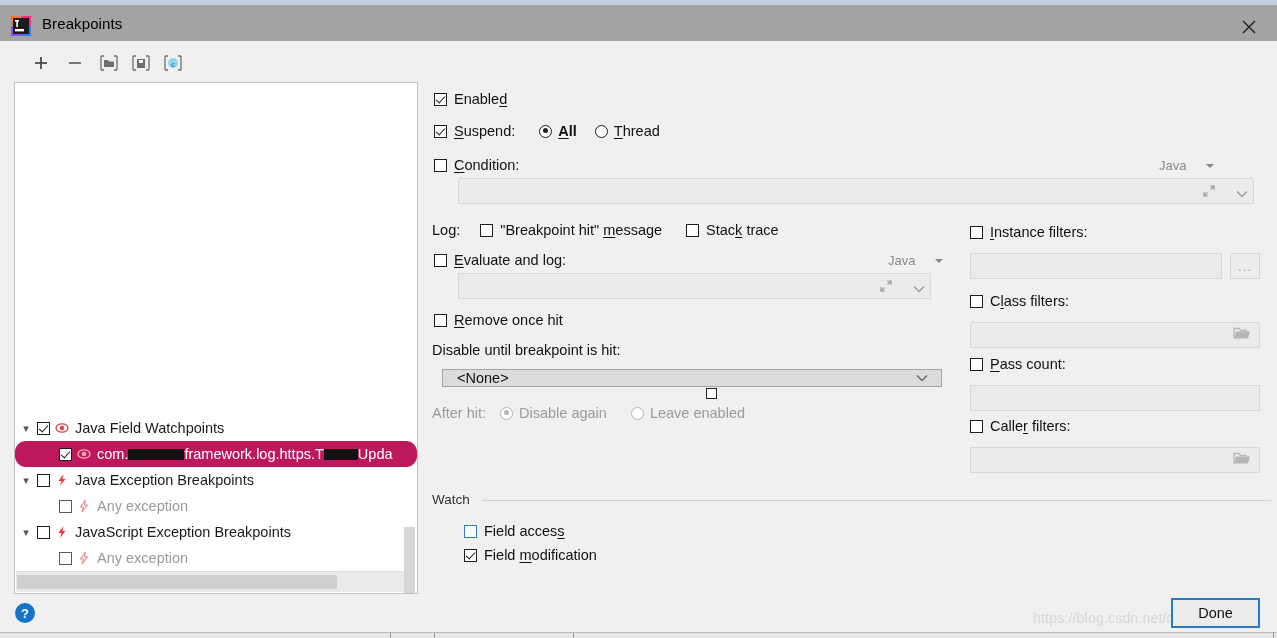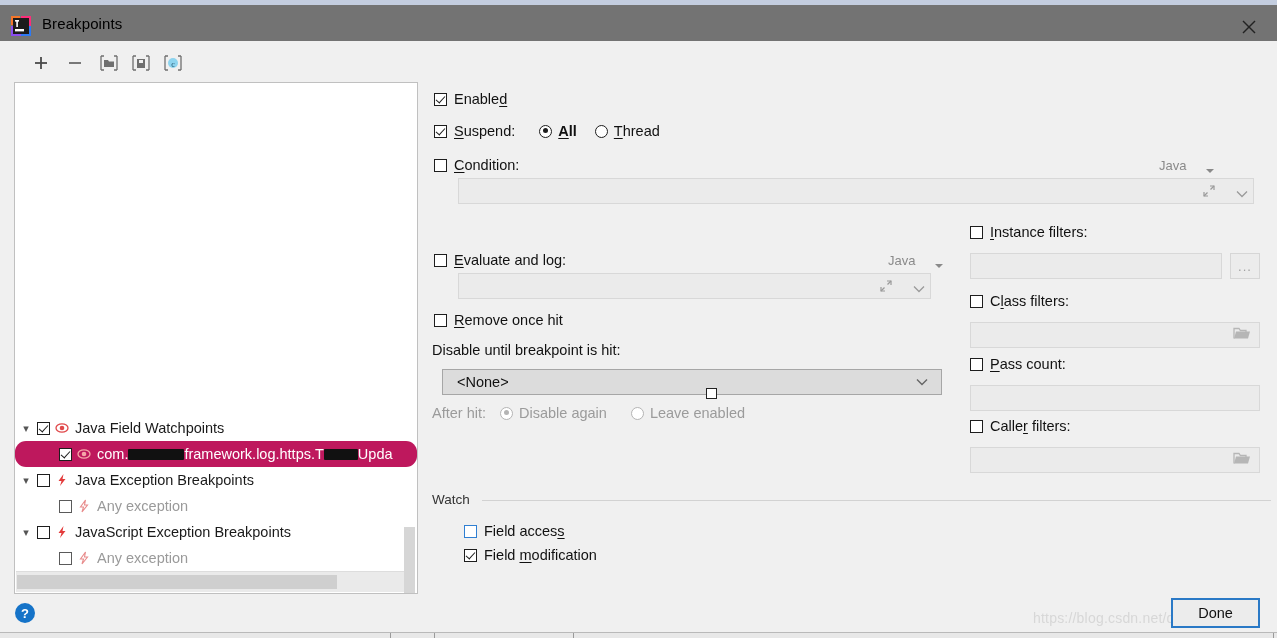--- a/index.html
+++ b/index.html
@@ -15,21 +15,21 @@
     background: #f0f0f0;
     font-size: 14px;
     color: #1a1a1a;
   }
   .topstrip {
     position: absolute; left: 0; top: 0; width: 1277px; height: 5px;
     background: #c3cddf;
   }
   .titlebar {
     position: absolute; left: 0; top: 5px; width: 1277px; height: 36px;
-    background: #737373;
+    background: #a3a3a3;
   }
   .jb-icon {
     position: absolute; left: 10px; top: 10px; width: 22px; height: 22px;
   }
   .title-text {
     position: absolute; left: 42px; top: 10px;
     font-size: 15px; color: #000;
     letter-spacing: .1px;
   }
   .close-x {
@@ -132,21 +132,21 @@
   }
   .radio.disabled { border-color: #b4b4b4; }
   .radio.disabled.sel::after { background: #b4b4b4; }
 
   .field {
     position: absolute; box-sizing: border-box;
     background: #ebebeb; border: 1px solid #d8d8d8;
   }
   .langsel {
     position: absolute; font-size: 13px; color: #8a8a8a;
-    display: flex; align-items: flex-end; gap: 20px;
+    display: flex; align-items: center; gap: 20px;
   }
   .caretdown { width: 0; height: 0; border-left: 4px solid transparent;
                border-right: 4px solid transparent; border-top: 4px solid #8a8a8a; }
 
   .expand-ic { position: absolute; color: #9a9a9a; font-size: 13px; }
   .chev { position: absolute; }
 
   .combo {
     position: absolute; box-sizing: border-box;
     background: #dcdcdc; border: 1px solid #a6a6a6;
@@ -392,20 +392,27 @@
         <path d="M6 12 L2 12 L2 8" stroke="#9a9a9a" stroke-width="1.2" fill="none"></path>
         <path d="M2 12 L5.5 8.5" stroke="#9a9a9a" stroke-width="1.2"></path>
       </svg>
     </div>
     <div class="chev" style="left:803px; top:136px">
       <svg width="14" height="10" viewBox="0 0 14 10">
         <path d="M2 2.5 L7 7.5 L12 2.5" stroke="#9a9a9a" stroke-width="1.3" fill="none"></path>
       </svg>
     </div>
 
+    <div class="row" style="left:0px; top:172px">
+      <span class="lbl" style="margin-right:20px">Log:</span>
+      <span class="chk"></span>
+      <span class="lbl" style="margin-right:24px">"Breakpoint hit" <u>m</u>essage</span>
+      <span class="chk"></span>
+      <span class="lbl">Stac<u>k</u> trace</span>
+    </div>
 
     <div class="row" style="left:2px; top:202px">
       <span class="chk"></span>
       <span class="lbl"><u>E</u>valuate and log:</span>
     </div>
     <div class="langsel" style="left:456px; top:203px">
       <span>Java</span>
       <span class="caretdown"></span>
     </div>
     <div class="field" style="left:26px; top:223px; width:473px; height:26px"></div>
@@ -424,21 +431,21 @@
     </div>
 
     <div class="row" style="left:2px; top:262px">
       <span class="chk"></span>
       <span class="lbl"><u>R</u>emove once hit</span>
     </div>
 
     <div class="row" style="left:0px; top:292px">
       <span class="lbl">Disable until breakpoint is hit:</span>
     </div>
-    <div class="combo" style="left:10px; top:319px; width:500px; height:26px">
+    <div class="combo" style="left:10px; top:319px; width:500px; height:18px">
       <span>&lt;None&gt;</span>
       <span class="combo-arrow">
         <svg width="14" height="10" viewBox="0 0 14 10">
           <path d="M2 2.5 L7 7.5 L12 2.5" stroke="#666" stroke-width="1.4" fill="none"></path>
         </svg>
       </span>
     </div>
     <div class="caret-cursor" style="left:274px; top:338px"></div>
 
     <div class="row" style="left:0px; top:355px">

